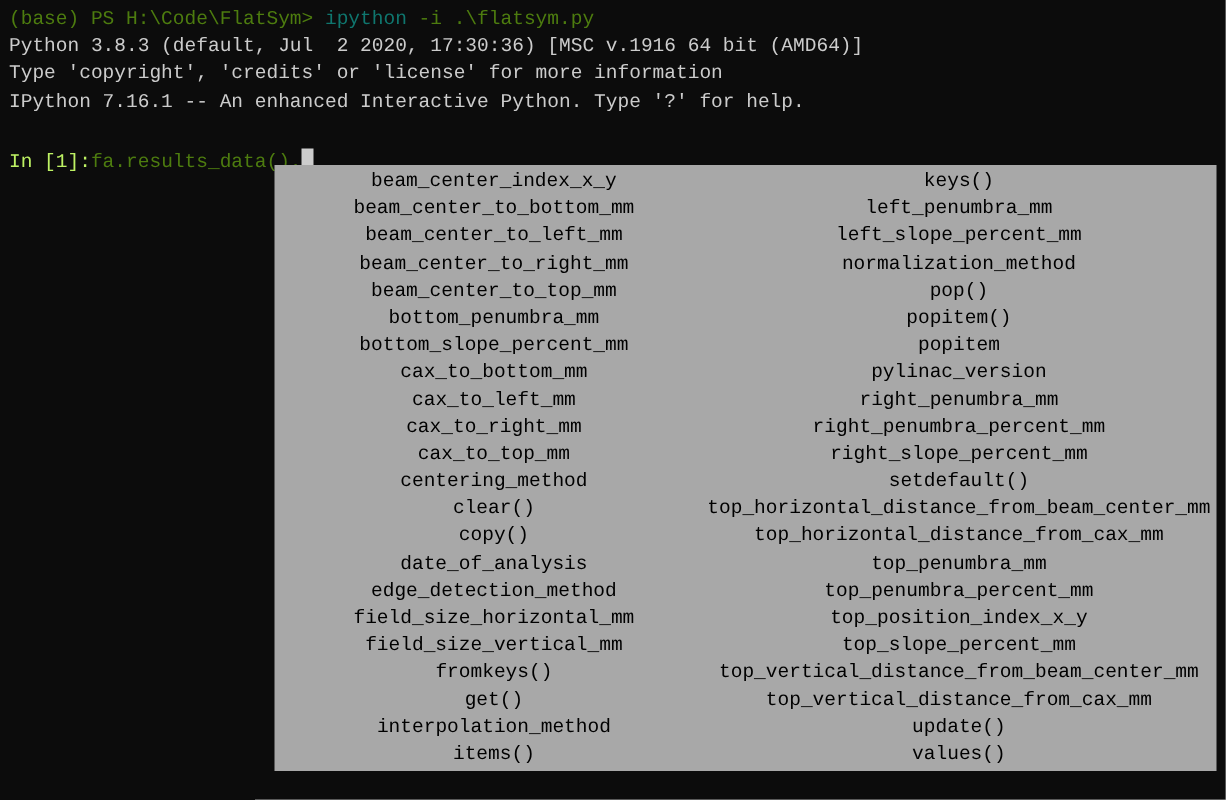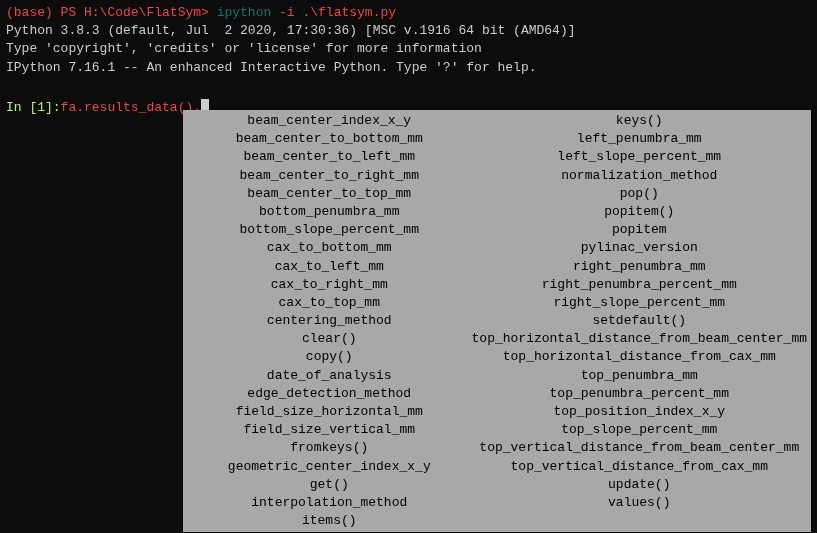--- a/index.html
+++ b/index.html
@@ -18,21 +18,21 @@
       padding: 4px 6px;
       line-height: 1.4;
     }
     .prompt-line {
       white-space: pre;
     }
     .yellow {
       color: #0f766e;
     }
     .white {
-      color: #ef4444;
+      color: #4d7c0f;
     }
     .green {
       color: #bef264;
     }
     .input-prompt {
       display: flex;
       align-items: flex-start;
       margin-top: 4px;
     }
     .cursor {
@@ -100,21 +100,20 @@
       <div class="completion-item">cax_to_right_mm</div>
       <div class="completion-item">cax_to_top_mm</div>
       <div class="completion-item">centering_method</div>
       <div class="completion-item">clear()</div>
       <div class="completion-item">copy()</div>
       <div class="completion-item">date_of_analysis</div>
       <div class="completion-item">edge_detection_method</div>
       <div class="completion-item">field_size_horizontal_mm</div>
       <div class="completion-item">field_size_vertical_mm</div>
       <div class="completion-item">fromkeys()</div>
-      <div class="completion-item">geometric_center_index_x_y</div>
       <div class="completion-item">get()</div>
       <div class="completion-item">interpolation_method</div>
       <div class="completion-item">items()</div>
     </div>
     <div class="completion-col col2">
       <div class="completion-item">keys()</div>
       <div class="completion-item">left_penumbra_mm</div>
       <div class="completion-item">left_slope_percent_mm</div>
       <div class="completion-item">normalization_method</div>
       <div class="completion-item">pop()</div>

